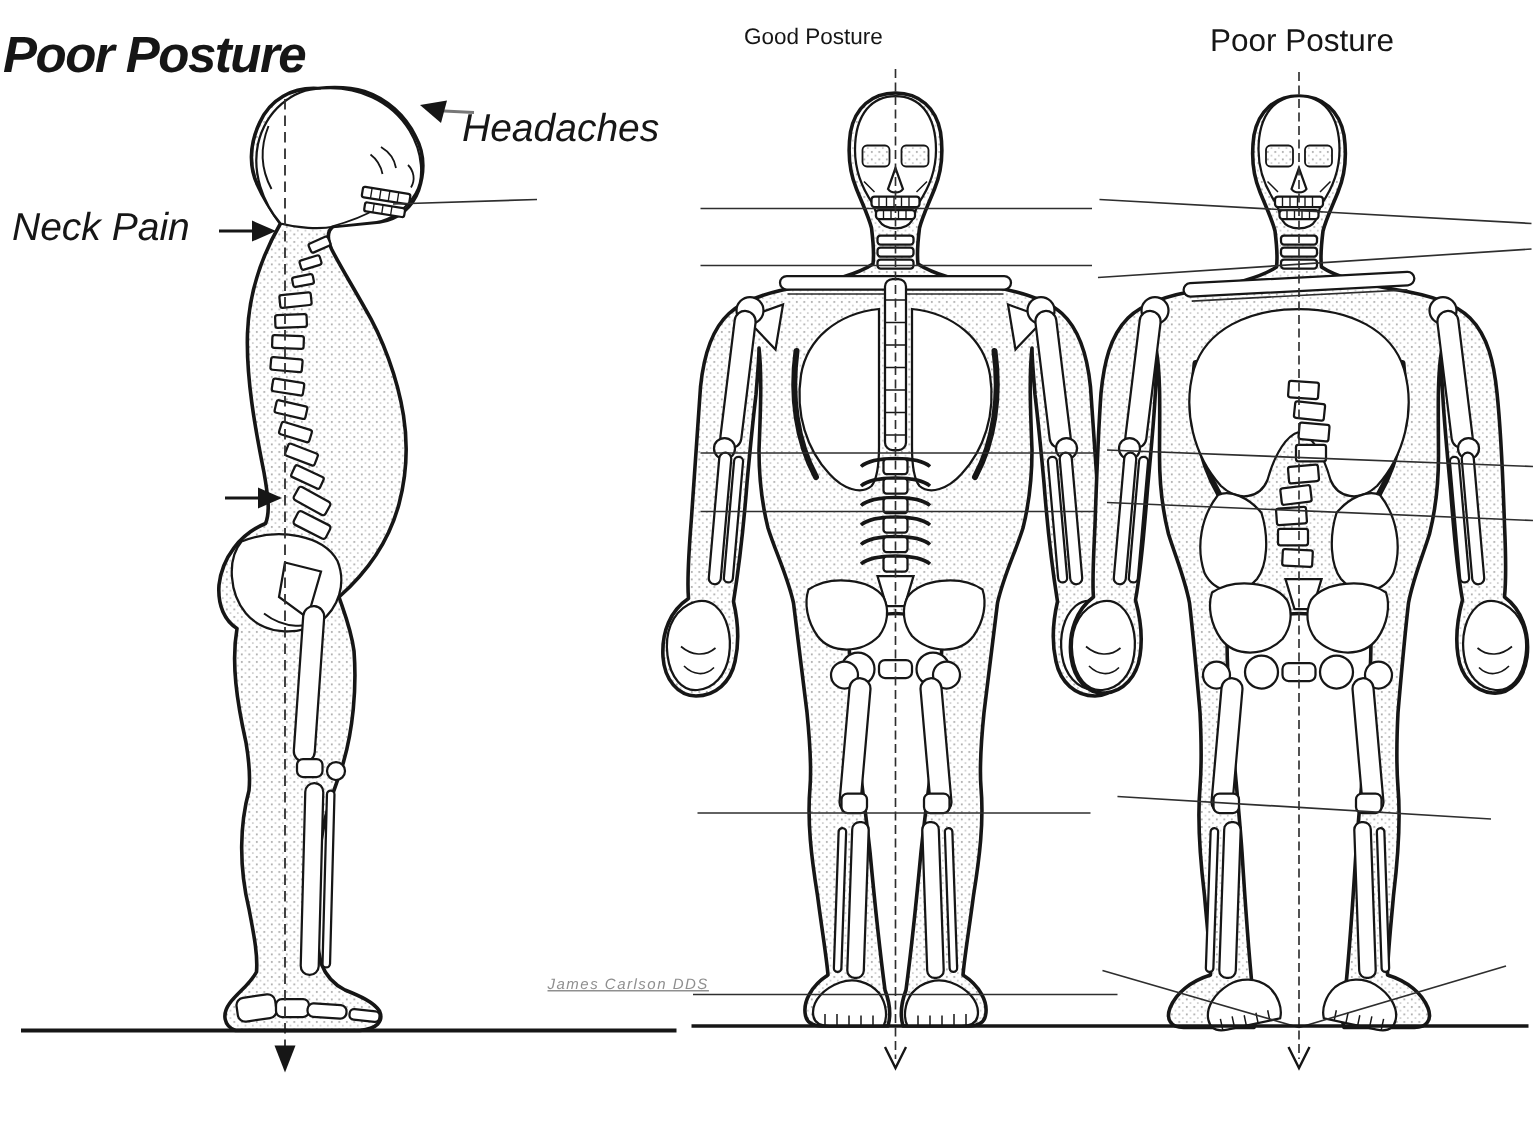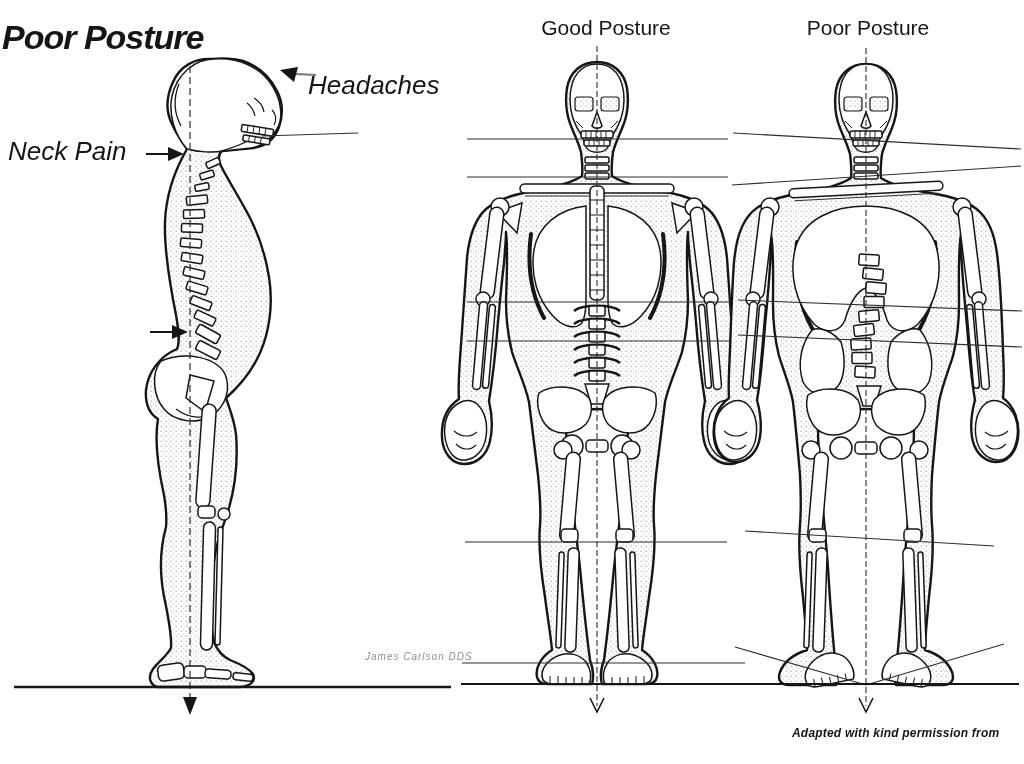--- a/index.html
+++ b/index.html
@@ -4,23 +4,23 @@
 <style>
   html,body{margin:0;padding:0;background:#fff;}
   #stage{position:relative;width:1024px;height:764px;background:#ffffff;overflow:hidden;
          font-family:"Liberation Sans",sans-serif;}
   #art{position:absolute;left:0;top:0;}
   .txt{position:absolute;color:#161616;white-space:nowrap;}
   .t-title{left:2px;top:18px;font-size:34px;font-style:italic;font-weight:600;letter-spacing:-1px;}
   .t-headaches{left:308px;top:70px;font-size:26px;font-style:italic;font-weight:500;}
   .t-neck{left:8px;top:136px;font-size:26px;font-style:italic;font-weight:500;}
   .t-back{left:8px;top:314px;font-size:26px;font-style:italic;font-weight:500;}
-  .t-good{left:496px;top:16px;width:220px;text-align:center;font-size:21px;font-weight:400;}
+  .t-good{left:496px;top:16px;width:220px;font-size:15px;font-weight:400;}
   .t-poorfront{left:758px;top:16px;width:220px;text-align:center;font-size:21px;font-weight:400;}
-  .t-artist{left:365px;top:651px;font-size:10px;font-style:italic;color:#8f8f8f;letter-spacing:1px;}
+  .t-artist{left:365px;top:651px;font-size:10px;font-style:italic;color:#8f8f8f;letter-spacing:1px;text-decoration:underline;}
   .t-attr{left:792px;top:726px;font-size:12px;font-style:italic;font-weight:700;line-height:15px;
           white-space:normal;width:232px;letter-spacing:0.2px;}
   svg .bone{fill:#ffffff;stroke:#161616;stroke-width:1.5;}
   svg .bodyfill{fill:url(#stip);stroke:#161616;stroke-width:2.4;stroke-linejoin:round;}
   svg .ln{stroke:#2e2e2e;stroke-width:1.1;fill:none;}
   svg .ink{stroke:#161616;fill:none;}
 </style>
 </head>
 <body>
 
@@ -418,15 +418,14 @@
   <line x1="461" y1="684" x2="1019" y2="684" stroke="#161616" stroke-width="2.2"></line>
 </svg>
 
   <div class="txt t-title">Poor Posture</div>
   <div class="txt t-headaches">Headaches</div>
   <div class="txt t-neck">Neck Pain</div>
   <div class="txt t-good">Good Posture</div>
   <div class="txt t-poorfront">Poor Posture</div>
   <div class="txt t-artist">James Carlson DDS</div>
   <div class="txt t-attr">
-    <div>Adapted with kind permission from</div>
   </div>
 </div>
 
 </body></html>

